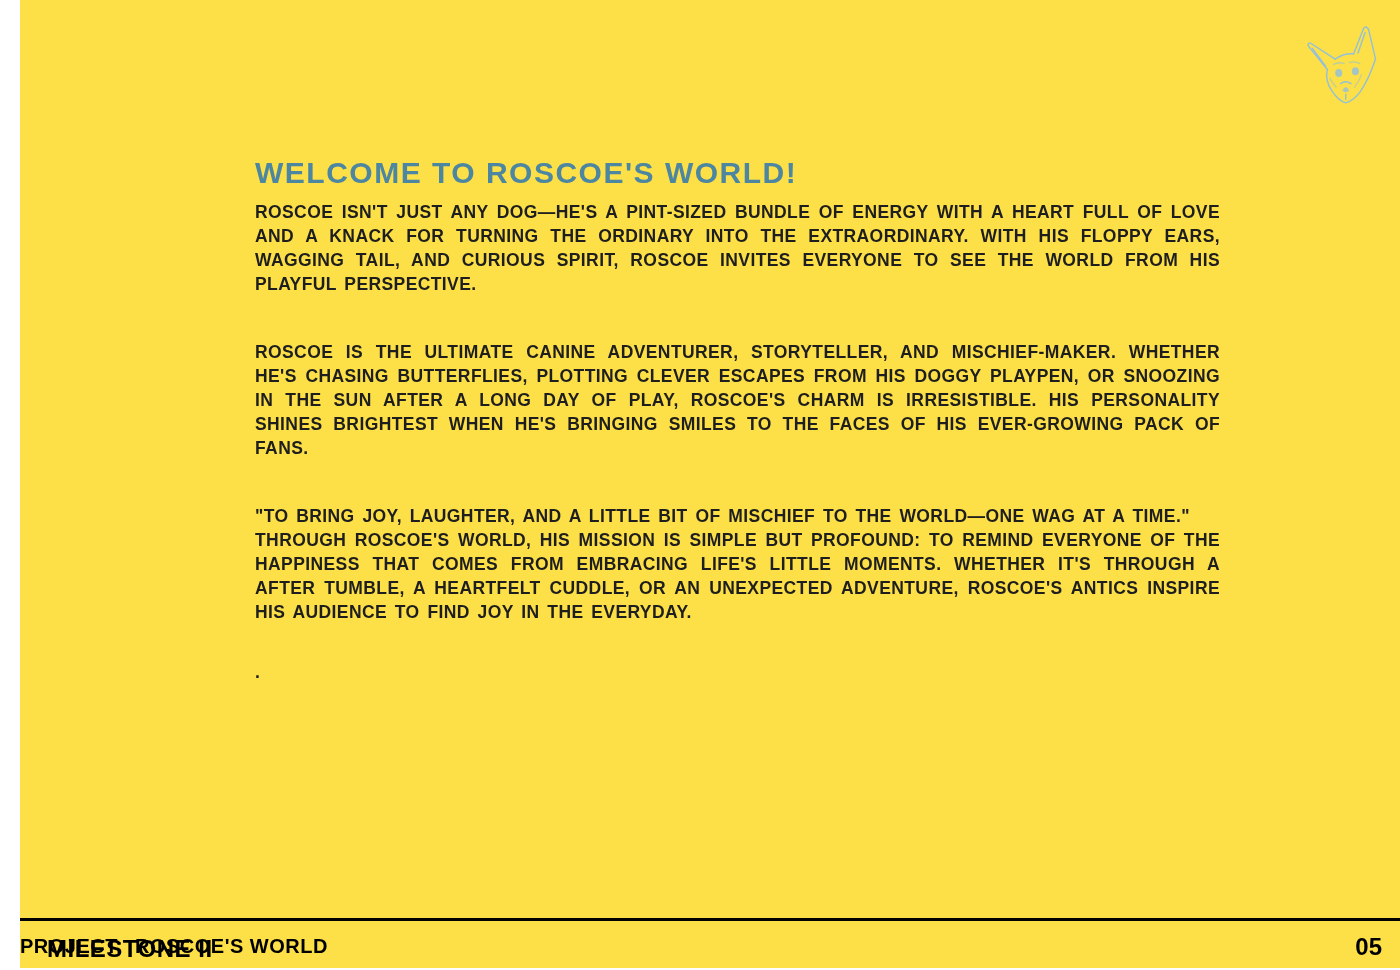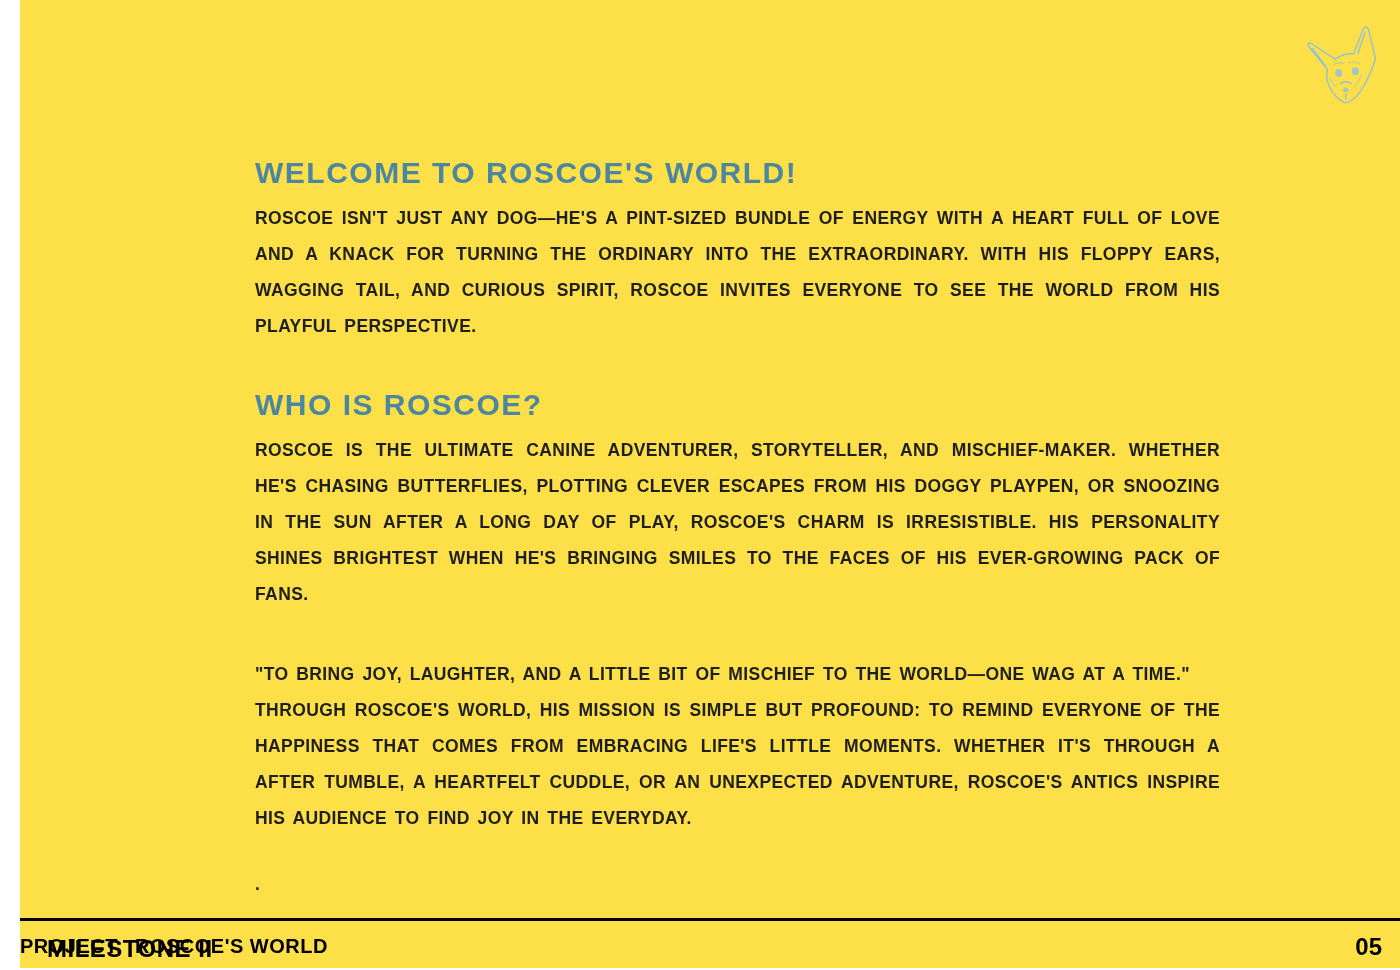--- a/index.html
+++ b/index.html
@@ -37,21 +37,21 @@
     font-weight: 700;
     letter-spacing: 1.5px;
     color: #4c86a0;
   }
   p.body-text {
     margin: 0;
     font-size: 17.5px;
     font-weight: 700;
     letter-spacing: 0.4px;
     word-spacing: 2.5px;
-    line-height: 36px;
+    line-height: 24px;
     color: #1e1e1e;
     text-align: justify;
   }
   p.quote-line {
     text-align: left;
   }
   .trailing-period {
     margin-top: 38px;
     font-size: 17.5px;
     font-weight: 700;
@@ -129,21 +129,20 @@
   </div>
 
   <div class="content">
 
     <div class="section">
       <h2 class="heading">WELCOME TO ROSCOE'S WORLD!</h2>
       <p class="body-text">ROSCOE ISN'T JUST ANY DOG—HE'S A PINT-SIZED BUNDLE OF ENERGY WITH A HEART FULL OF LOVE AND A KNACK FOR TURNING THE ORDINARY INTO THE EXTRAORDINARY. WITH HIS FLOPPY EARS, WAGGING TAIL, AND CURIOUS SPIRIT, ROSCOE INVITES EVERYONE TO SEE THE WORLD FROM HIS PLAYFUL PERSPECTIVE.</p>
     </div>
 
     <div class="section">
-      <h2 class="heading">WHO IS ROSCOE?</h2>
       <p class="body-text">ROSCOE IS THE ULTIMATE CANINE ADVENTURER, STORYTELLER, AND MISCHIEF-MAKER. WHETHER HE'S CHASING BUTTERFLIES, PLOTTING CLEVER ESCAPES FROM HIS DOGGY PLAYPEN, OR SNOOZING IN THE SUN AFTER A LONG DAY OF PLAY, ROSCOE'S CHARM IS IRRESISTIBLE. HIS PERSONALITY SHINES BRIGHTEST WHEN HE'S BRINGING SMILES TO THE FACES OF HIS EVER-GROWING PACK OF FANS.</p>
     </div>
 
     <div class="section">
       <p class="body-text quote-line">"TO BRING JOY, LAUGHTER, AND A LITTLE BIT OF MISCHIEF TO THE WORLD—ONE WAG AT A TIME."</p>
       <p class="body-text">THROUGH ROSCOE'S WORLD, HIS MISSION IS SIMPLE BUT PROFOUND: TO REMIND EVERYONE OF THE HAPPINESS THAT COMES FROM EMBRACING LIFE'S LITTLE MOMENTS. WHETHER IT'S THROUGH A AFTER TUMBLE, A HEARTFELT CUDDLE, OR AN UNEXPECTED ADVENTURE, ROSCOE'S ANTICS INSPIRE HIS AUDIENCE TO FIND JOY IN THE EVERYDAY.</p>
     </div>
 
     <div class="trailing-period">.</div>
 

